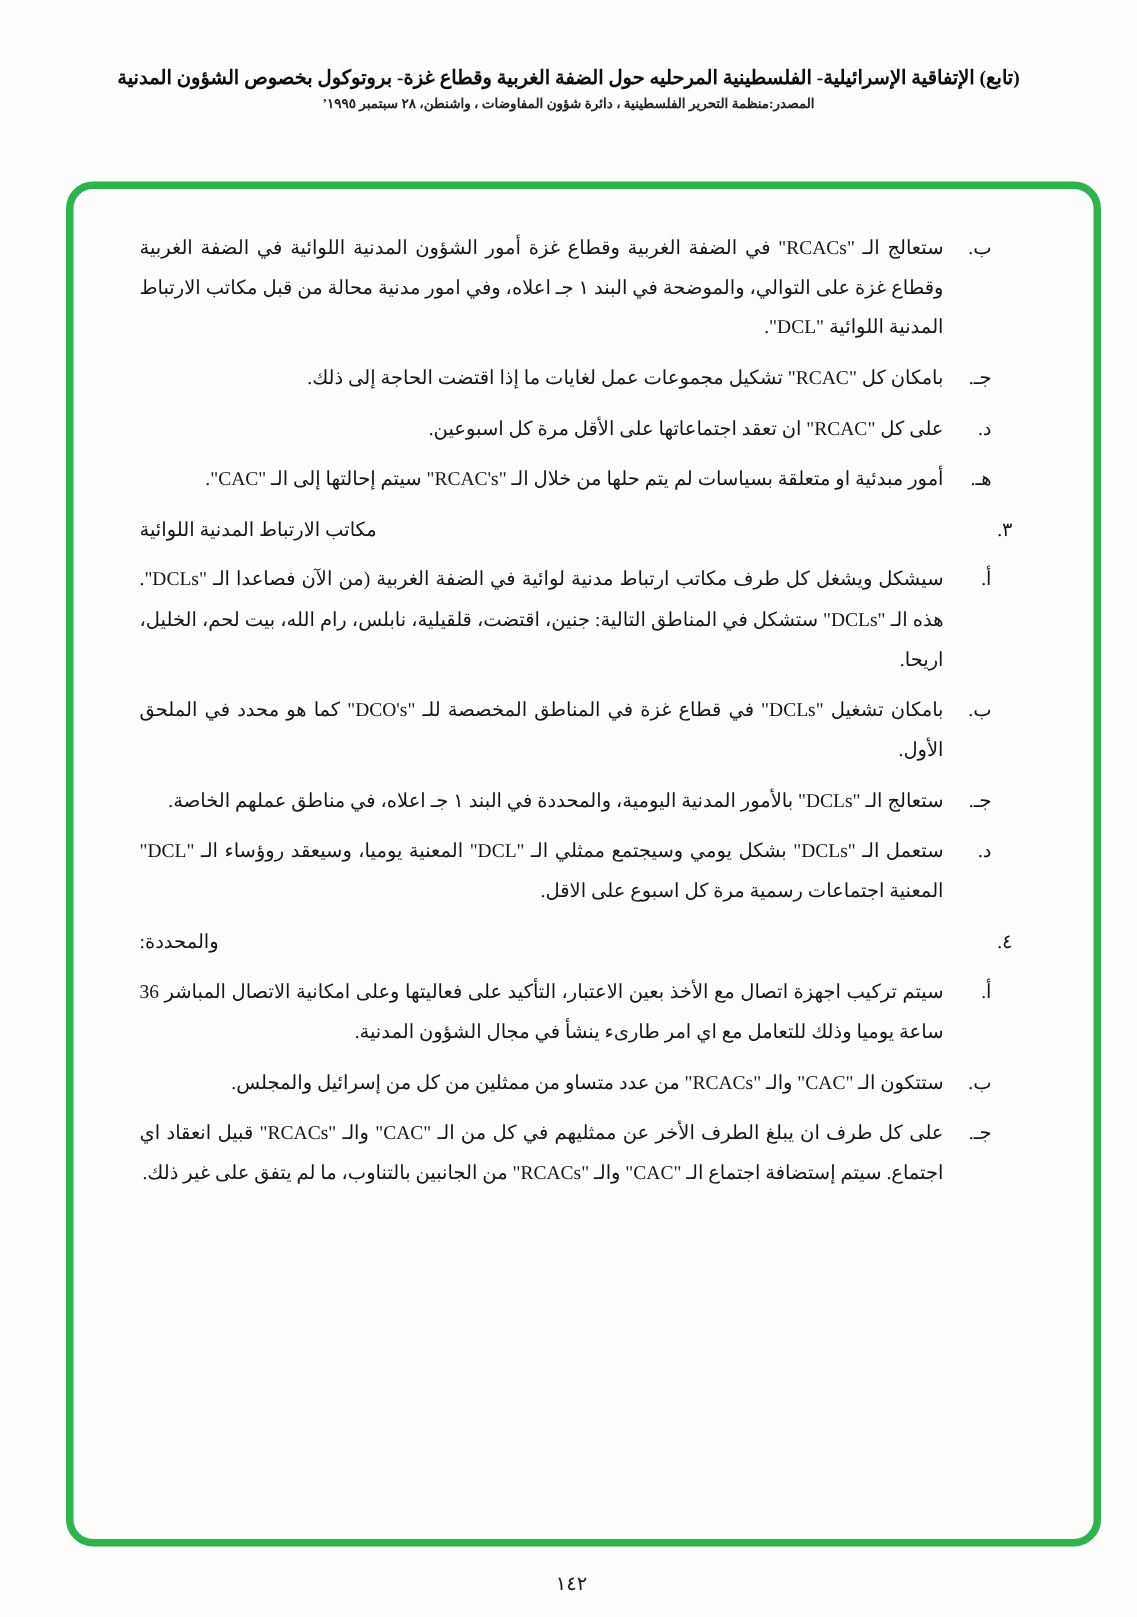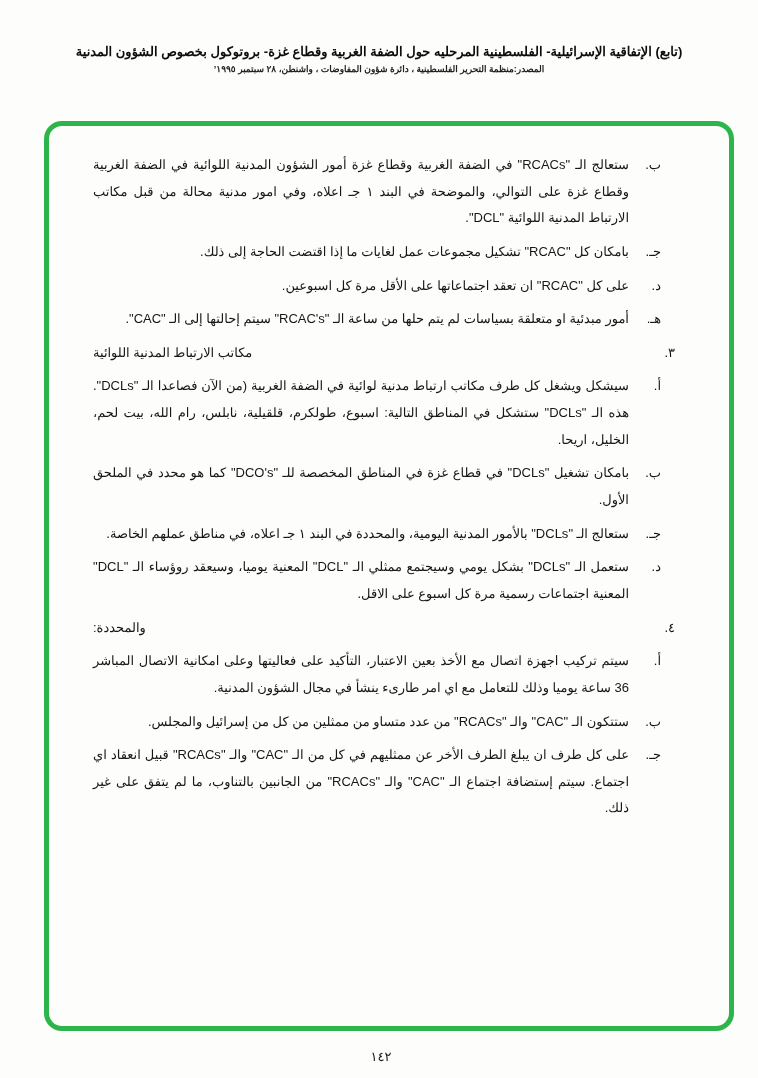--- a/index.html
+++ b/index.html
@@ -3,21 +3,21 @@
 <meta charset="utf-8">
 <style>
   * { box-sizing: border-box; }
   html, body { margin: 0; padding: 0; background: #ffffff; }
   .page {
     position: relative;
     width: 758px;
     height: 1078px;
     background: #fdfdfb;
     direction: rtl;
-    font-family: Liberation Sans, sans-serif;
+    font-family: Liberation Serif, serif;
     color: #161616;
     overflow: hidden;
   }
   .doc-header {
     position: absolute;
     top: 42px;
     left: 30px;
     right: 30px;
     text-align: center;
   }
@@ -95,31 +95,31 @@
         <span class="text">بامكان كل "RCAC" تشكيل مجموعات عمل لغايات ما إذا اقتضت الحاجة إلى ذلك.</span>
       </div>
 
       <div class="item sub">
         <span class="marker">د.</span>
         <span class="text">على كل "RCAC" ان تعقد اجتماعاتها على الأقل مرة كل اسبوعين.</span>
       </div>
 
       <div class="item sub">
         <span class="marker">هـ.</span>
-        <span class="text">أمور مبدئية او متعلقة بسياسات لم يتم حلها من ساعة الـ "RCAC's" سيتم إحالتها إلى الـ "CAC".</span>
+        <span class="text">أمور مبدئية او متعلقة بسياسات لم يتم حلها من خلال الـ "RCAC's" سيتم إحالتها إلى الـ "CAC".</span>
       </div>
 
       <div class="item section">
         <span class="marker">٣.</span>
         <span class="text">مكاتب الارتباط المدنية اللوائية</span>
       </div>
 
       <div class="item sub">
         <span class="marker">أ.</span>
-        <span class="text">سيشكل ويشغل كل طرف مكاتب ارتباط مدنية لوائية في الضفة الغربية (من الآن فصاعدا الـ "DCLs". هذه الـ "DCLs" ستشكل في المناطق التالية: اسبوع، طولكرم، قلقيلية، نابلس، رام الله، بيت لحم، الخليل، اريحا.</span>
+        <span class="text">سيشكل ويشغل كل طرف مكاتب ارتباط مدنية لوائية في الضفة الغربية (من الآن فصاعدا الـ "DCLs". هذه الـ "DCLs" ستشكل في المناطق التالية: جنين، اقتضت، قلقيلية، نابلس، رام الله، بيت لحم، الخليل، اريحا.</span>
       </div>
 
       <div class="item sub">
         <span class="marker">ب.</span>
         <span class="text">بامكان تشغيل "DCLs" في قطاع غزة في المناطق المخصصة للـ "DCO's" كما هو محدد في الملحق الأول.</span>
       </div>
 
       <div class="item sub">
         <span class="marker">جـ.</span>
         <span class="text">ستعالج الـ "DCLs" بالأمور المدنية اليومية، والمحددة في البند ١ جـ اعلاه، في مناطق عملهم الخاصة.</span>

